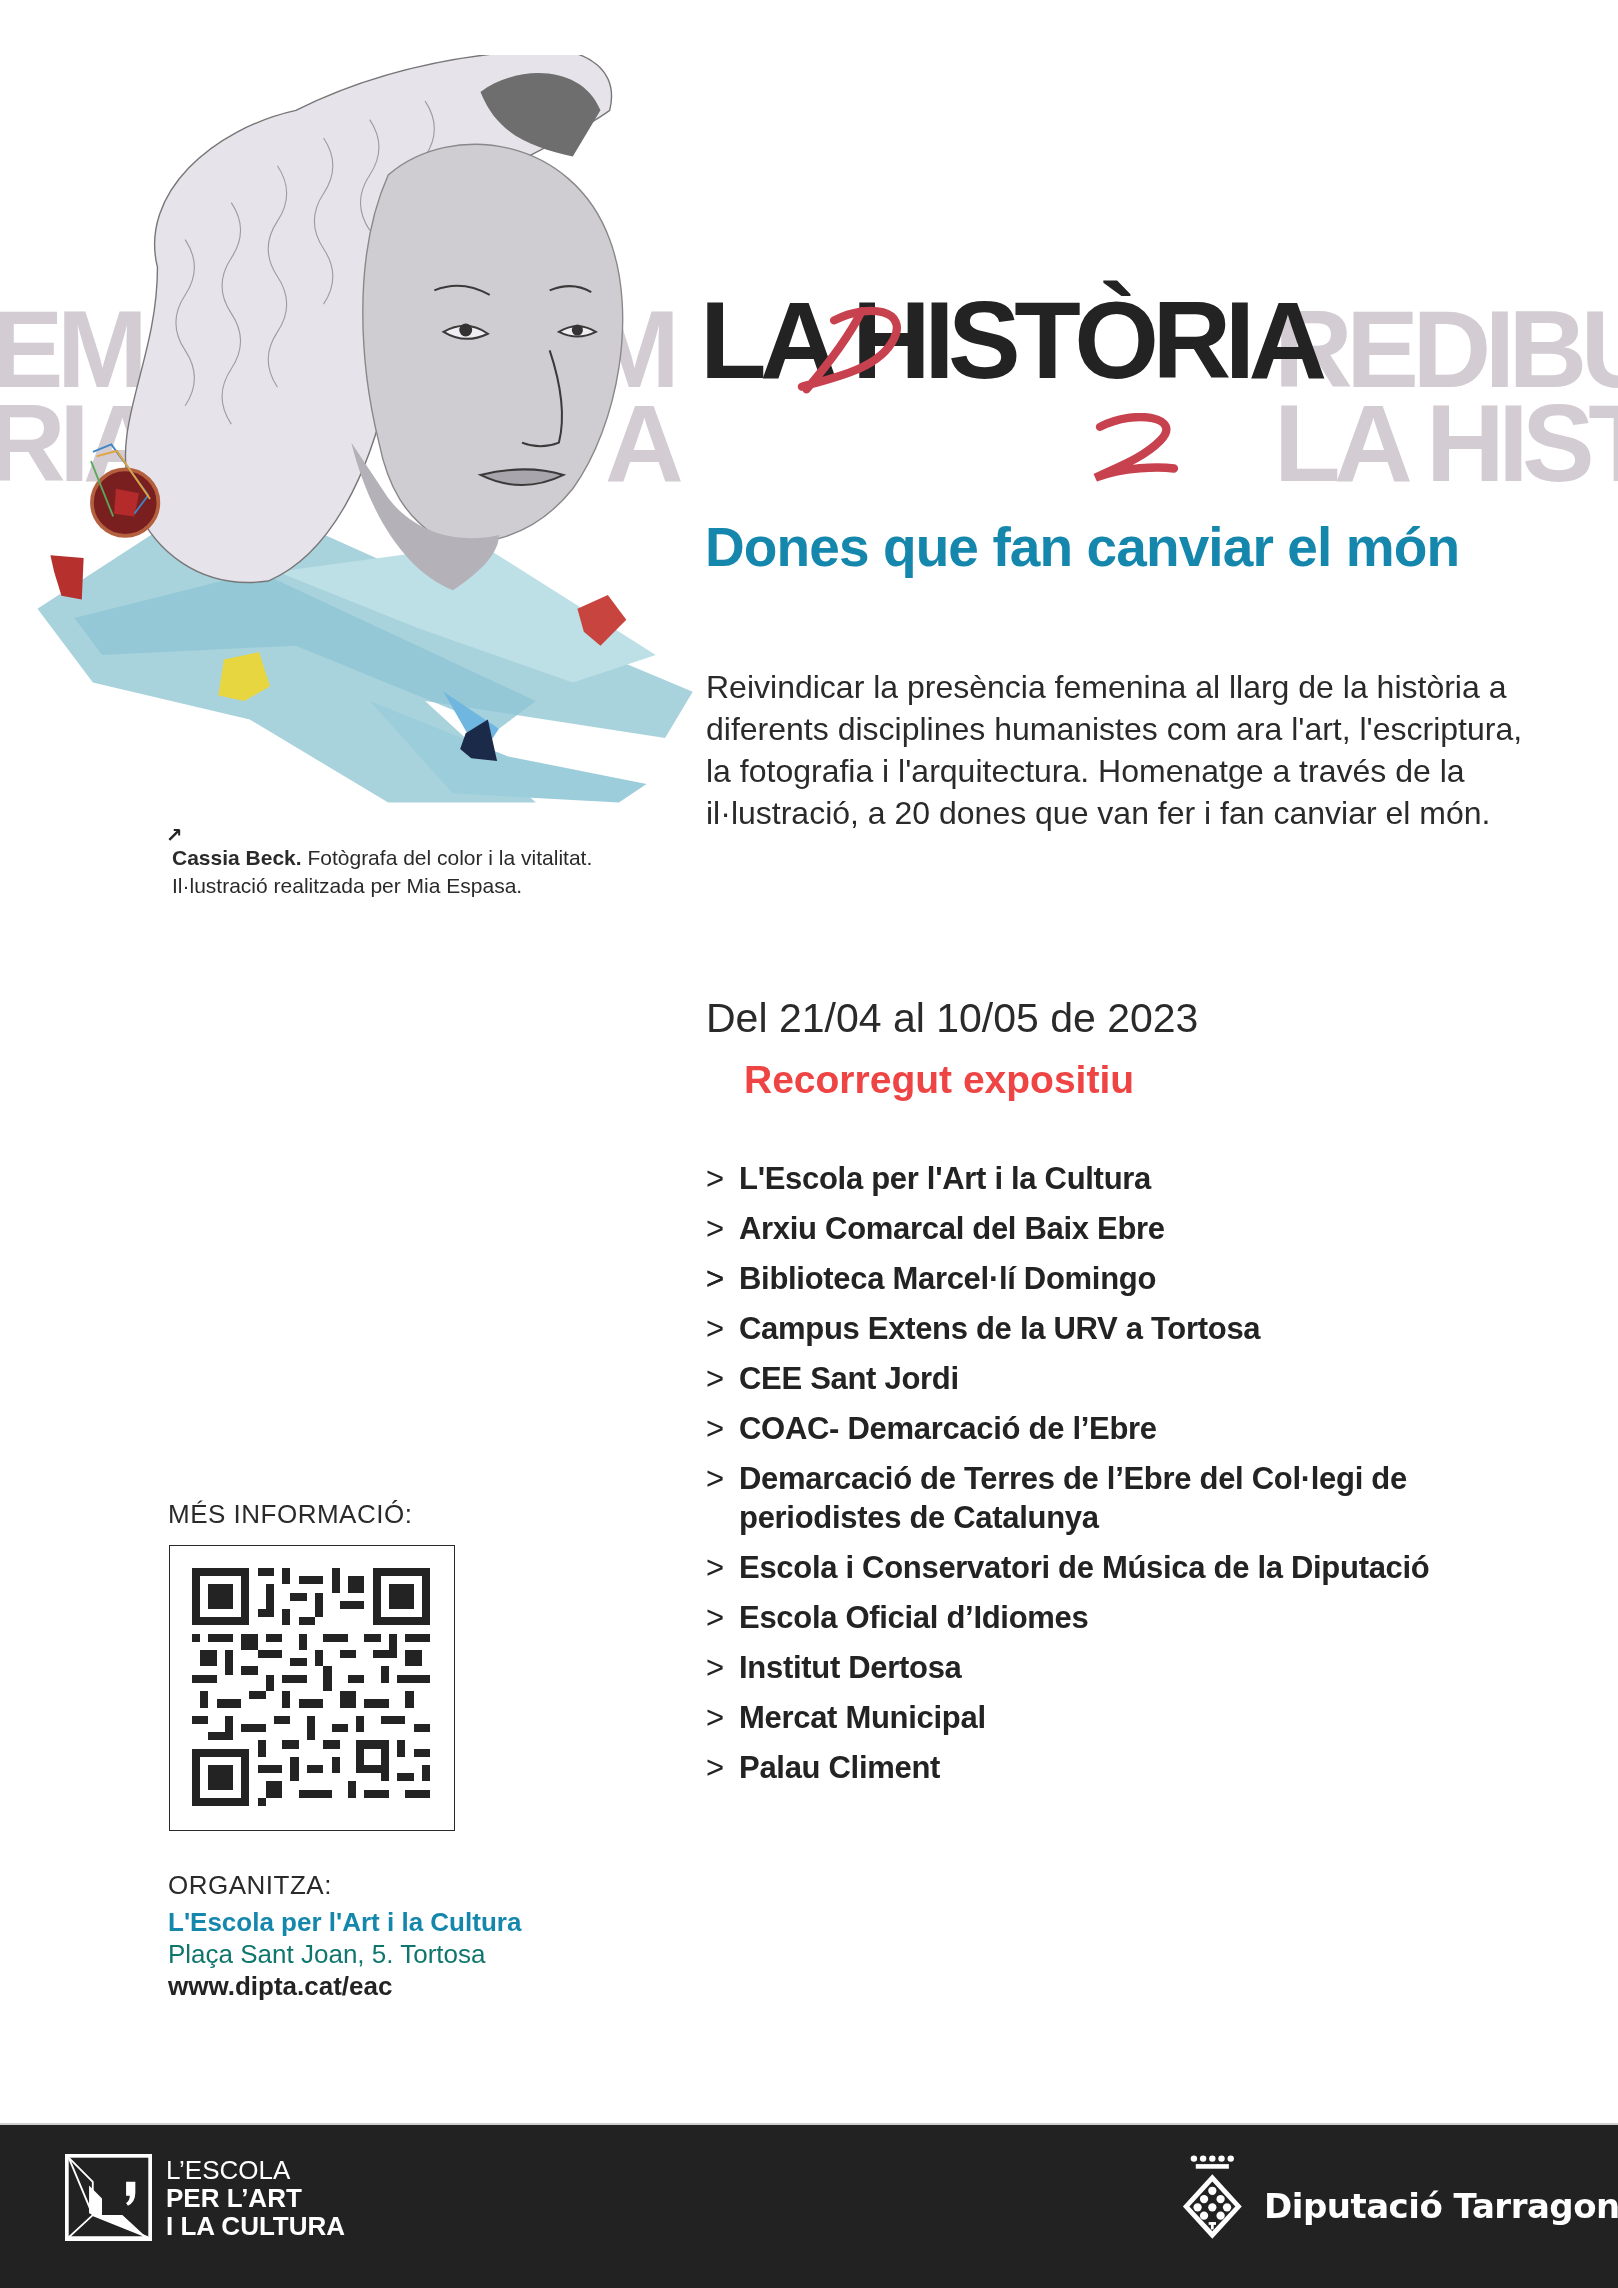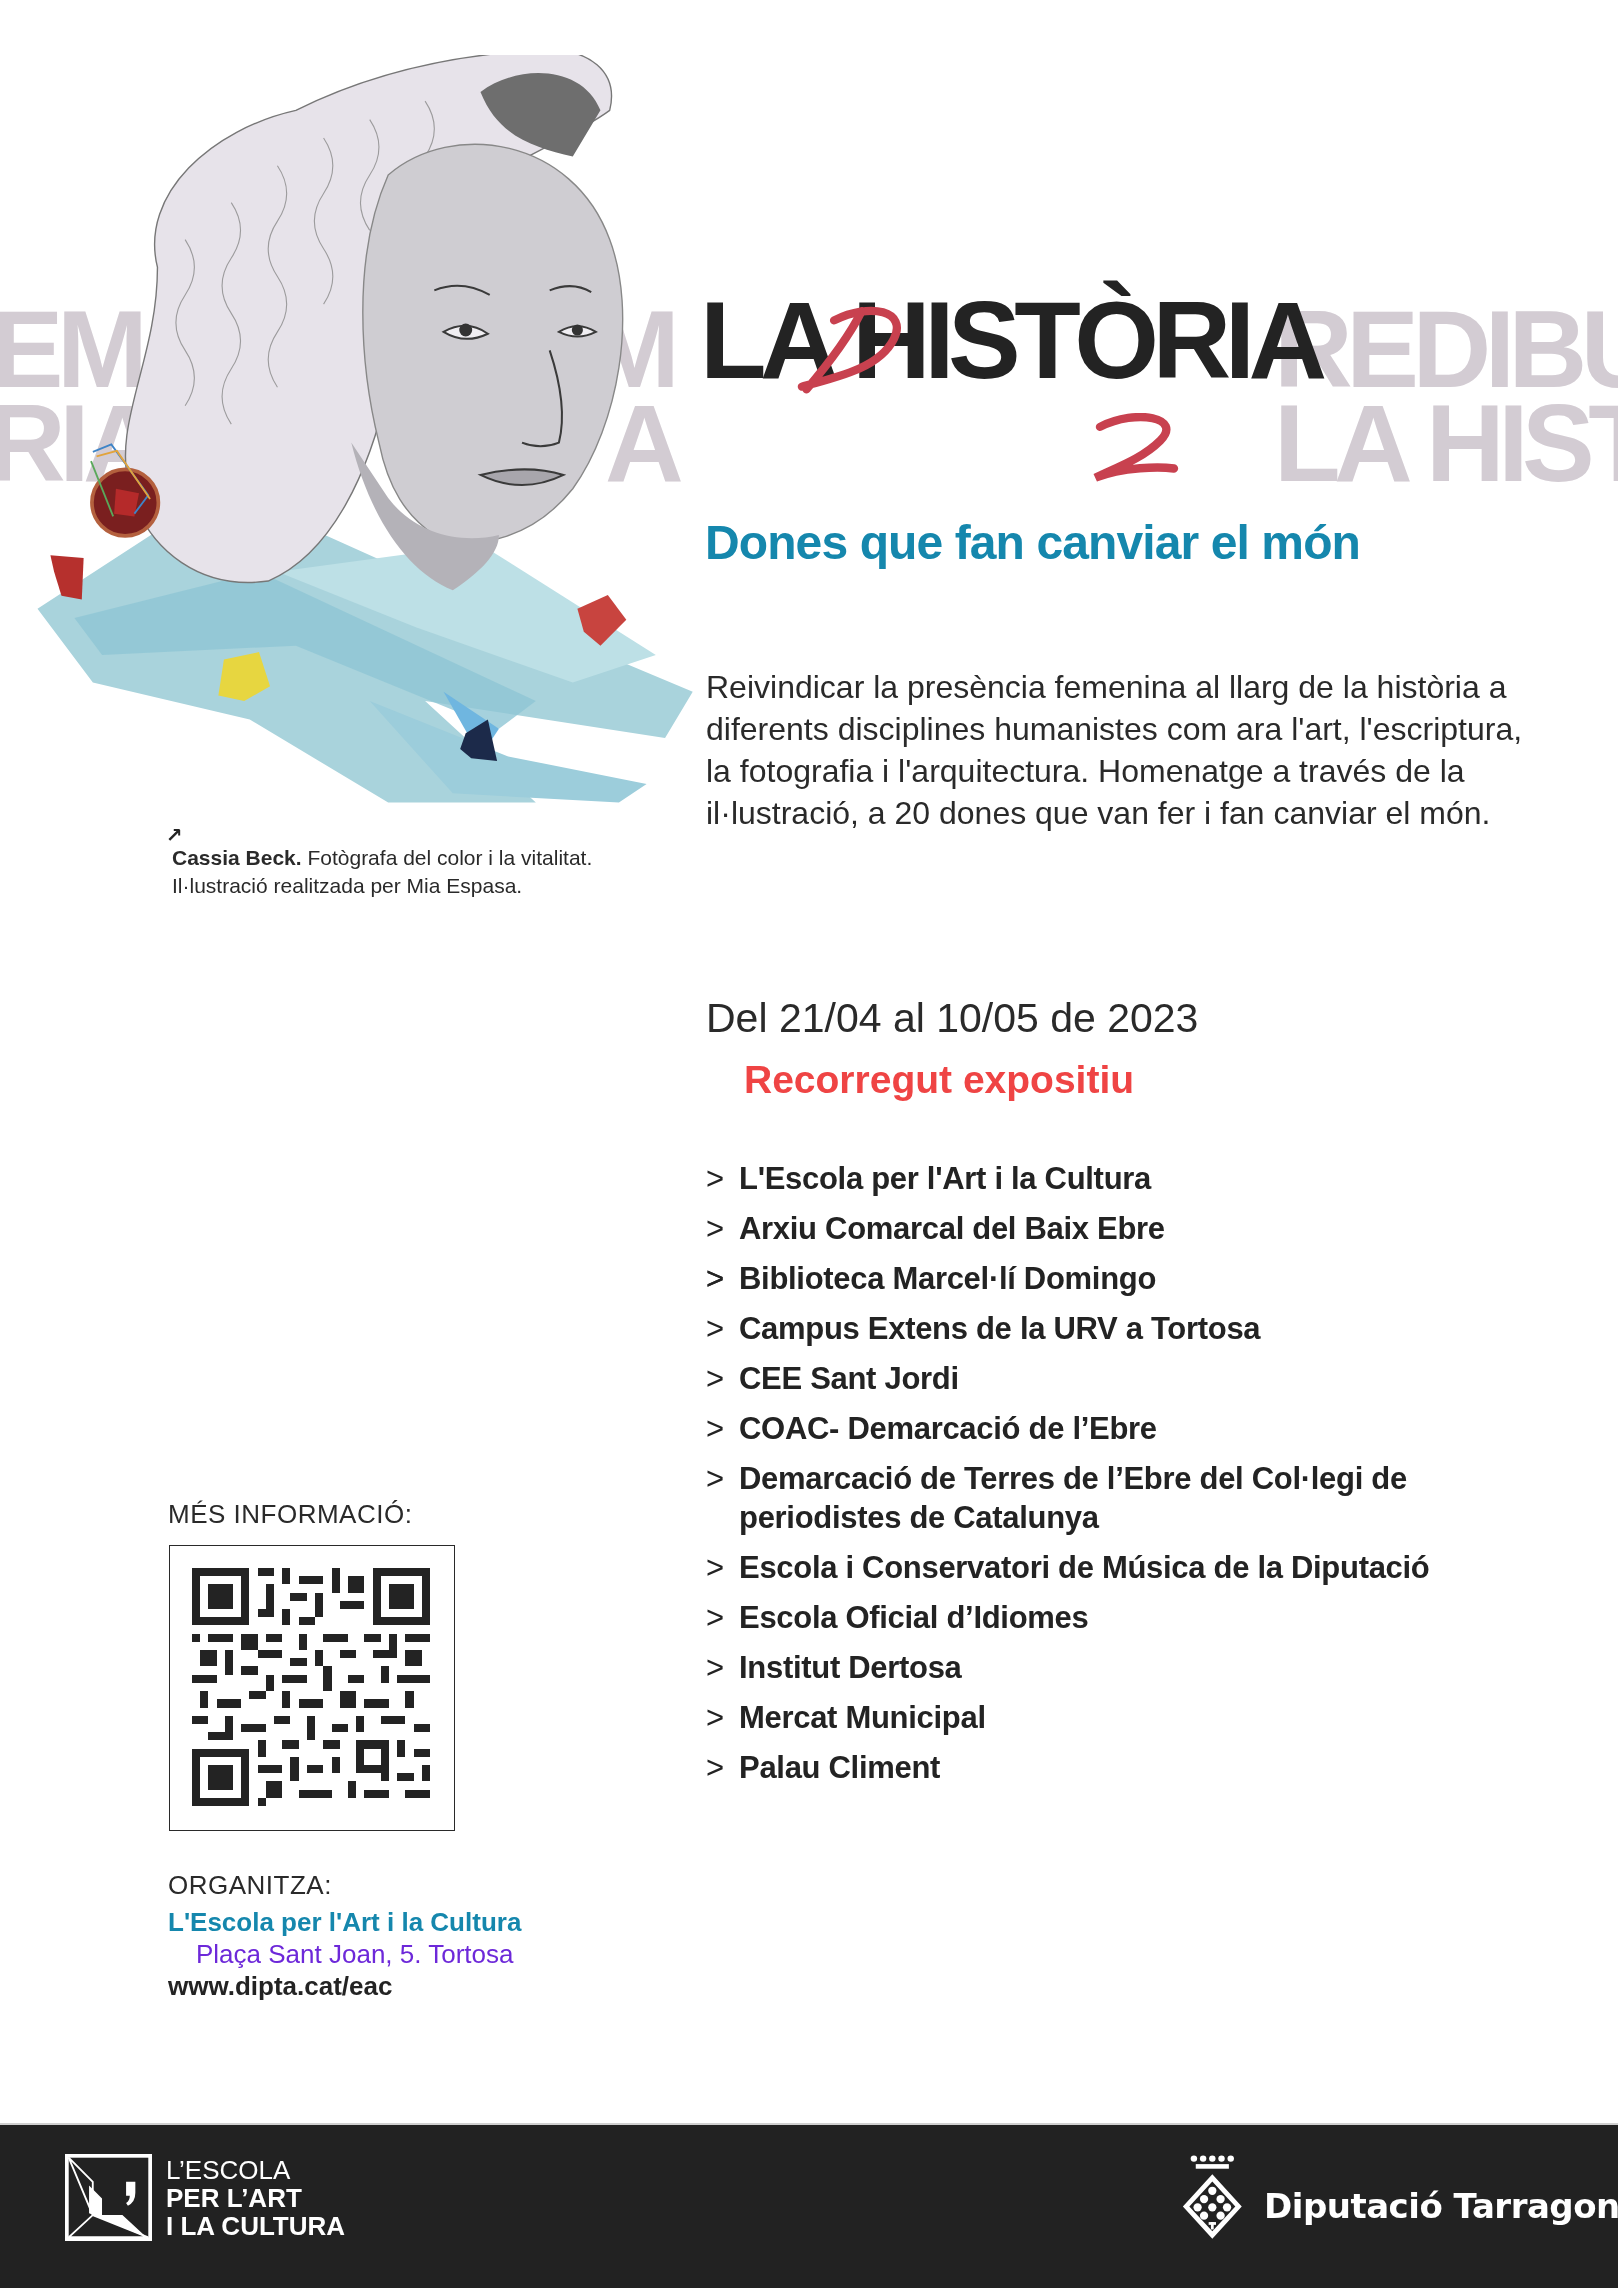--- a/index.html
+++ b/index.html
@@ -14,21 +14,21 @@
 
   
   .portrait { position:absolute; left:18.5px; top:55px; width:683px; height:766px; }
 
   
   .headline { position:absolute; left:700px; top:293px; font-weight:bold; font-size:109px;
               letter-spacing:-6.5px; line-height:94px; color:#232323; white-space:nowrap; }
   .headline .line { display:block; position:relative; }
   .scribble { position:absolute; pointer-events:none; }
 
-  .subtitle { position:absolute; left:705px; top:515px; font-size:48px; font-weight:bold;
+  .subtitle { position:absolute; left:705px; top:515px; font-size:55px; font-weight:bold;
               color:#1587ad; letter-spacing:-0.9px; white-space:nowrap; }
 
   .intro { position:absolute; left:706px; top:666px; width:849px; font-size:32px; line-height:42px;
            color:#2a2a2a; }
 
   .caption-arrow { position:absolute; left:166px; top:823px; font-size:20px; font-weight:bold; color:#232323; }
   .caption { position:absolute; left:172px; top:844px; width:480px; font-size:21px; line-height:28px; color:#2a2a2a; }
   .caption b { font-weight:bold; }
 
   .dates { position:absolute; left:706px; top:995px; font-size:41px; color:#2a2a2a; white-space:nowrap; }
@@ -39,21 +39,21 @@
                margin-bottom:11px; color:#232323; letter-spacing:-0.3px; }
   .venues li .chev { position:absolute; left:0; top:0; font-weight:normal; }
 
   .info-label { position:absolute; left:168px; top:1499px; font-size:26px; color:#2a2a2a; letter-spacing:0.5px; }
   .qr-box { position:absolute; left:169px; top:1545px; width:286px; height:286px; border:1.8px solid #2a2a2a;
             box-sizing:border-box; background:#fff; }
   .qr-box svg { position:absolute; left:22px; top:22px; }
 
   .org-label { position:absolute; left:168px; top:1870px; font-size:26px; color:#2a2a2a; letter-spacing:0.5px; }
   .org-name { position:absolute; left:168px; top:1907px; font-size:26px; font-weight:bold; color:#1587ad; white-space:nowrap; }
-  .org-address { position:absolute; left:168px; top:1939px; font-size:26px; color:#6d28d9; white-space:nowrap;margin-left:28px; }
+  .org-address { position:absolute; left:168px; top:1939px; font-size:26px; color:#0f766e; white-space:nowrap; }
   .org-web { position:absolute; left:168px; top:1971px; font-size:26px; font-weight:bold; color:#232323; white-space:nowrap; }
 
   .footer { position:absolute; left:0; top:2125px; width:1619px; height:164px; background:#222222; }
   .footer-divider { position:absolute; left:0; top:2123px; width:1619px; height:1.8px; background:#d0d0d0; }
 
   .escola-logo { position:absolute; left:65px; top:2154px; }
   .escola-text { position:absolute; left:166px; top:2156px; color:#fff; font-size:26px; line-height:28px; }
   .escola-text .l1 { font-weight:normal; display:block; }
   .escola-text .l2, .escola-text .l3 { font-weight:bold; display:block; }
 

